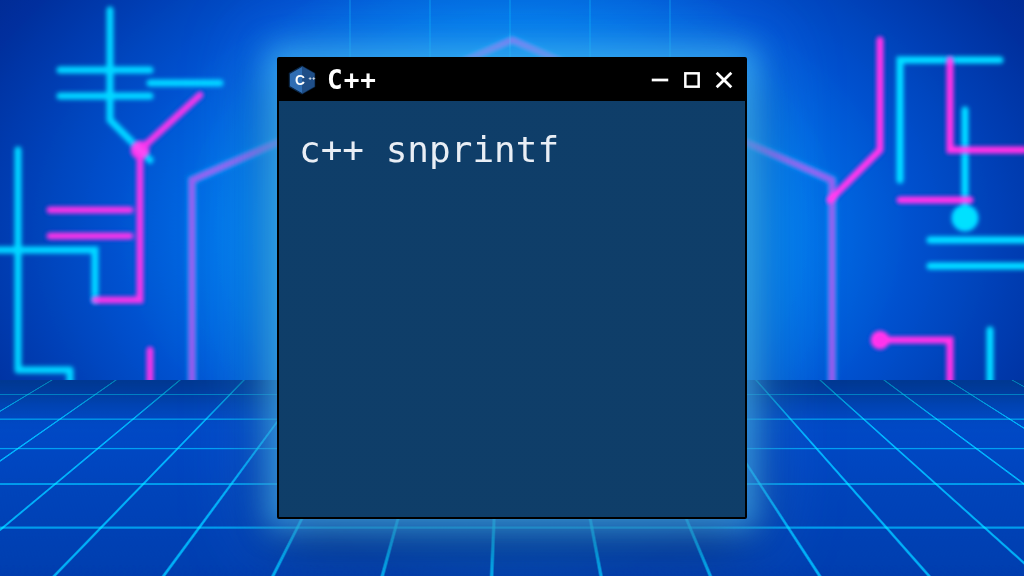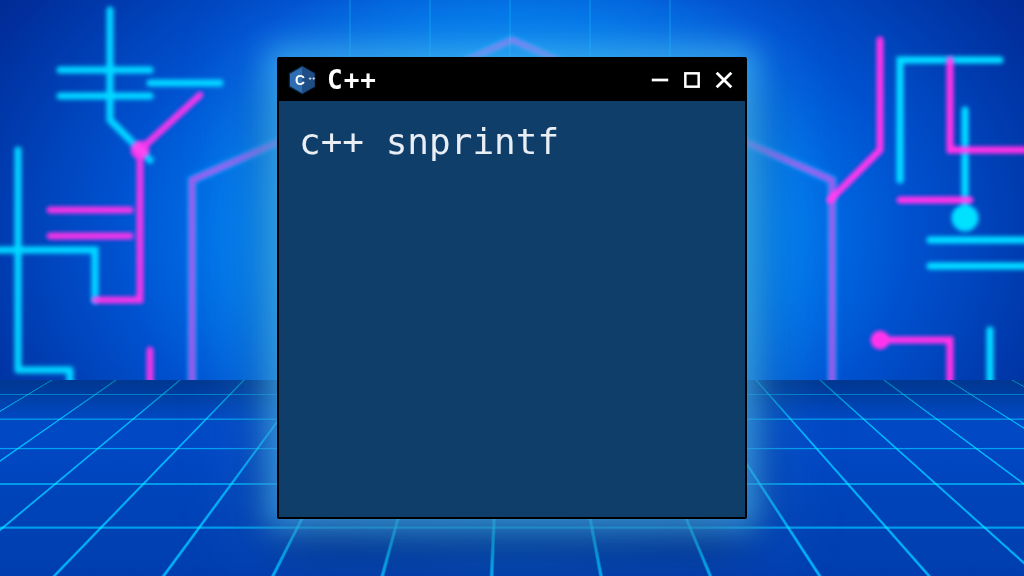--- a/index.html
+++ b/index.html
@@ -54,21 +54,21 @@
     font-size:26px; font-weight:700; letter-spacing:1px;
   }
   .titlebar .title{ flex:1; }
   .winbtn{ width:22px; height:22px; display:inline-flex; align-items:center; justify-content:center; }
   .winbtn svg{ stroke:#fff; stroke-width:3; fill:none; }
   .logo{
     width:30px; height:30px; position:relative;
     filter: drop-shadow(0 1px 0 rgba(0,0,0,.6));
   }
   .content{
-    flex:1; padding:20px 20px;
+    flex:1; padding:28px 20px;
     color:#e9eef5;
     font-family:"Consolas","Menlo","DejaVu Sans Mono",monospace;
     font-size:36px; font-weight:500;
     background:
       linear-gradient(rgba(255,255,255,.02),rgba(255,255,255,.02)),
       #0a3a66;
   }
 </style>
 </head>
 <body>

